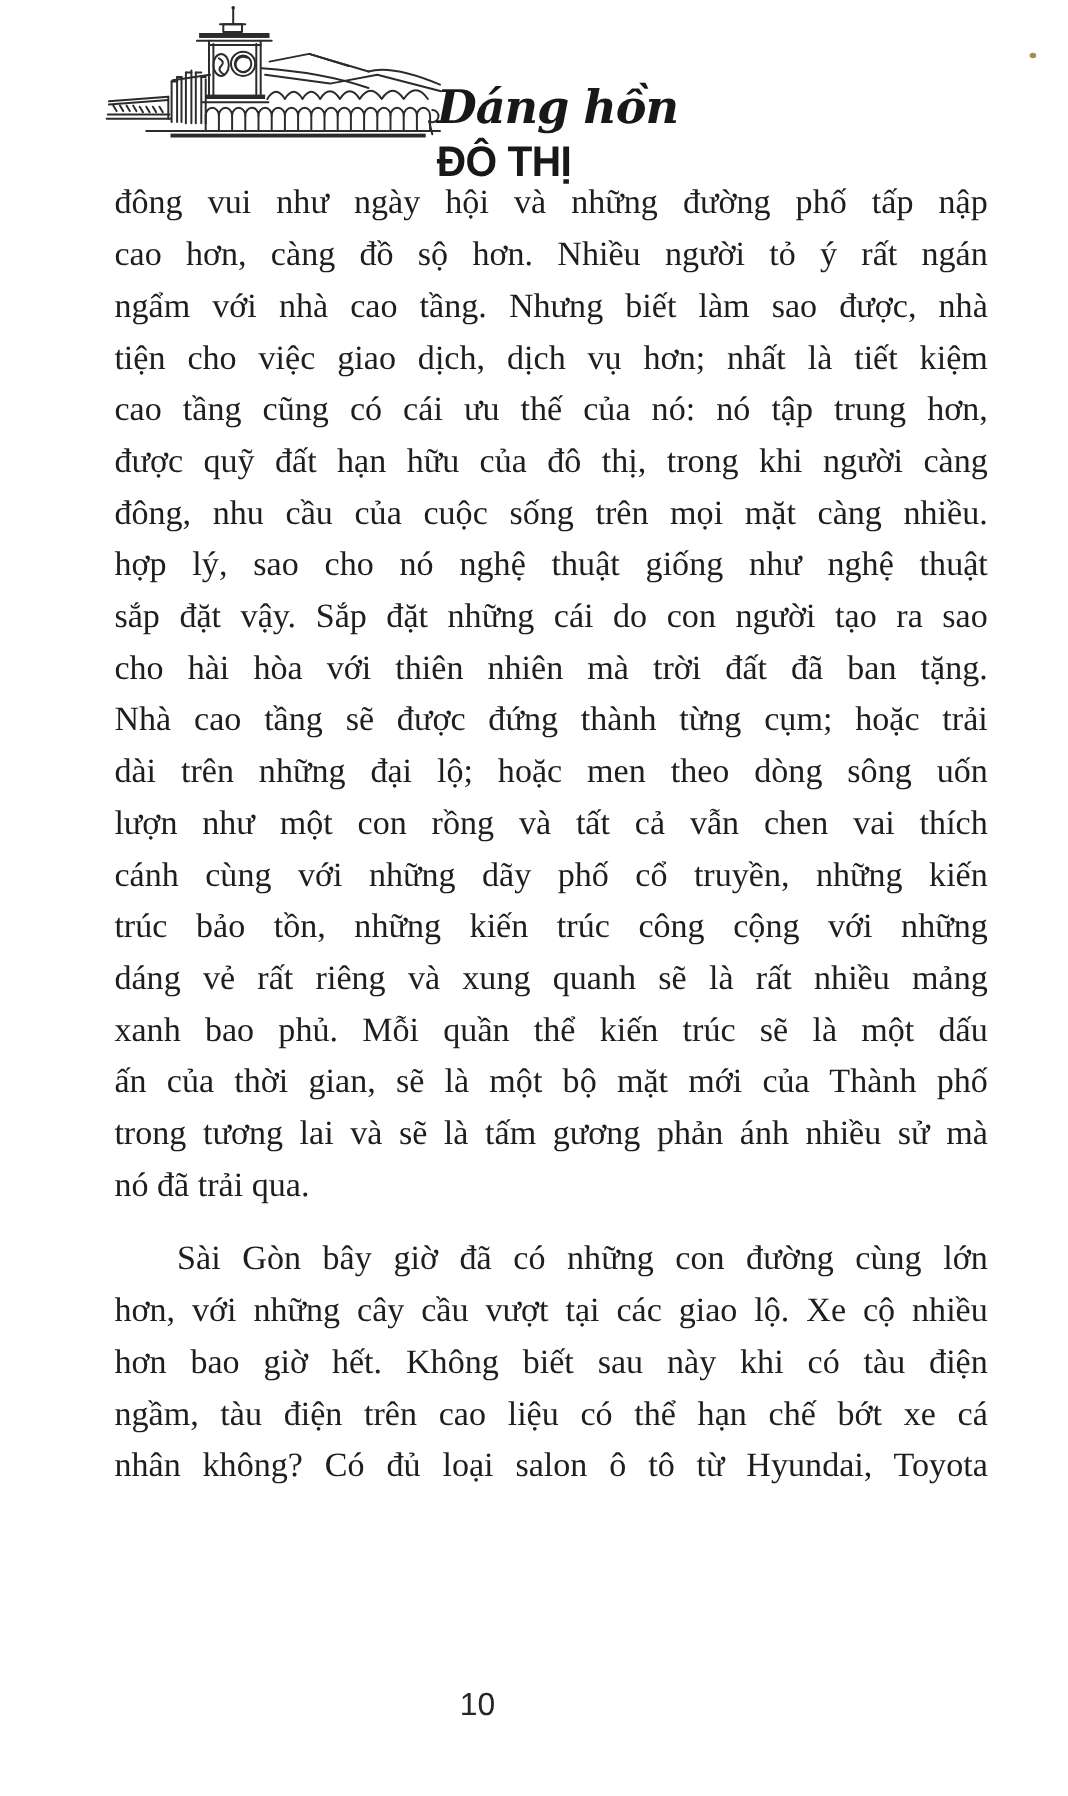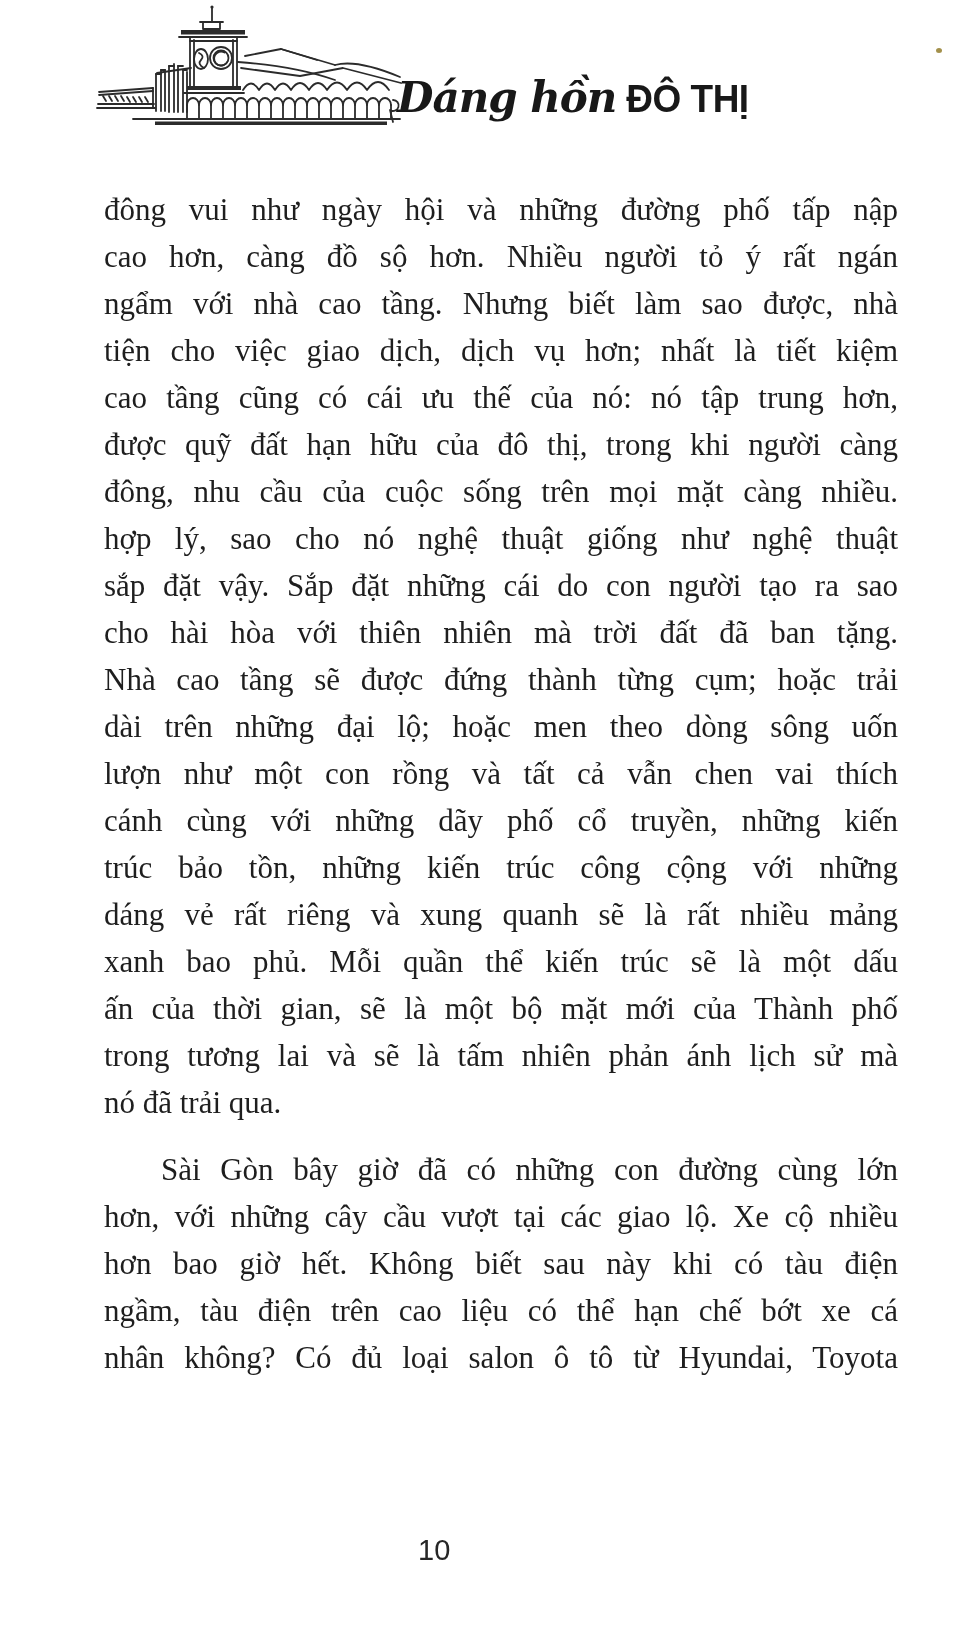--- a/index.html
+++ b/index.html
@@ -11,37 +11,38 @@
     overflow:hidden;
     font-family:"Liberation Serif","DejaVu Serif",serif;
     color:#1e1e1e;
   }
   
   .header-art{position:absolute;left:95px;top:4px;width:310px;height:122px;}
   .header-title{
     position:absolute;left:397px;top:78px;height:44px;
     display:flex;align-items:baseline;gap:10px;white-space:nowrap;
     color:#181818;
+    flex-direction:column;
   }
   .title-script{
     font-family:"DejaVu Serif","Liberation Serif",serif;
     font-style:italic;font-weight:bold;font-size:42px;line-height:40px;
     letter-spacing:-1px;
   }
   .title-bold{
     font-family:"Liberation Sans","DejaVu Sans",sans-serif;
     font-weight:700;font-size:37px;line-height:40px;letter-spacing:-0.5px;
     transform:scaleY(1.05);transform-origin:bottom left;
   }
   .speck{position:absolute;left:936px;top:48px;width:6px;height:5px;
     background:#937d2b;border-radius:50%;opacity:.85;}
   
   .body-text{
     position:absolute;left:104px;top:160px;width:794px;
-    font-size:31px;line-height:47px;margin-top:26px;
+    font-size:31px;line-height:47px;
   }
   .para{margin:0;}
   .para + .para{margin-top:20px;}
   .line{
     text-align:justify;
     -moz-text-align-last:justify;
     text-align-last:justify;
   }
   .line.lastline{text-align-last:left;-moz-text-align-last:left;}
   .line.firstindent{text-indent:57px;}
@@ -134,21 +135,21 @@
         <div class="line">sắp đặt vậy. Sắp đặt những cái do con người tạo ra sao</div>
         <div class="line">cho hài hòa với thiên nhiên mà trời đất đã ban tặng.</div>
         <div class="line">Nhà cao tầng sẽ được đứng thành từng cụm; hoặc trải</div>
         <div class="line">dài trên những đại lộ; hoặc men theo dòng sông uốn</div>
         <div class="line">lượn như một con rồng và tất cả vẫn chen vai thích</div>
         <div class="line">cánh cùng với những dãy phố cổ truyền, những kiến</div>
         <div class="line">trúc bảo tồn, những kiến trúc công cộng với những</div>
         <div class="line">dáng vẻ rất riêng và xung quanh sẽ là rất nhiều mảng</div>
         <div class="line">xanh bao phủ. Mỗi quần thể kiến trúc sẽ là một dấu</div>
         <div class="line">ấn của thời gian, sẽ là một bộ mặt mới của Thành phố</div>
-        <div class="line">trong tương lai và sẽ là tấm nhiên phản ánh lịch sử mà</div>
+        <div class="line">trong tương lai và sẽ là tấm gương phản ánh nhiều sử mà</div>
         <div class="line lastline">nó đã trải qua.</div>
       </div>
       <div class="para">
         <div class="line firstindent">Sài Gòn bây giờ đã có những con đường cùng lớn</div>
         <div class="line">hơn, với những cây cầu vượt tại các giao lộ. Xe cộ nhiều</div>
         <div class="line">hơn bao giờ hết. Không biết sau này khi có tàu điện</div>
         <div class="line">ngầm, tàu điện trên cao liệu có thể hạn chế bớt xe cá</div>
         <div class="line">nhân không? Có đủ loại salon ô tô từ Hyundai, Toyota</div>
       </div>
     </div>

